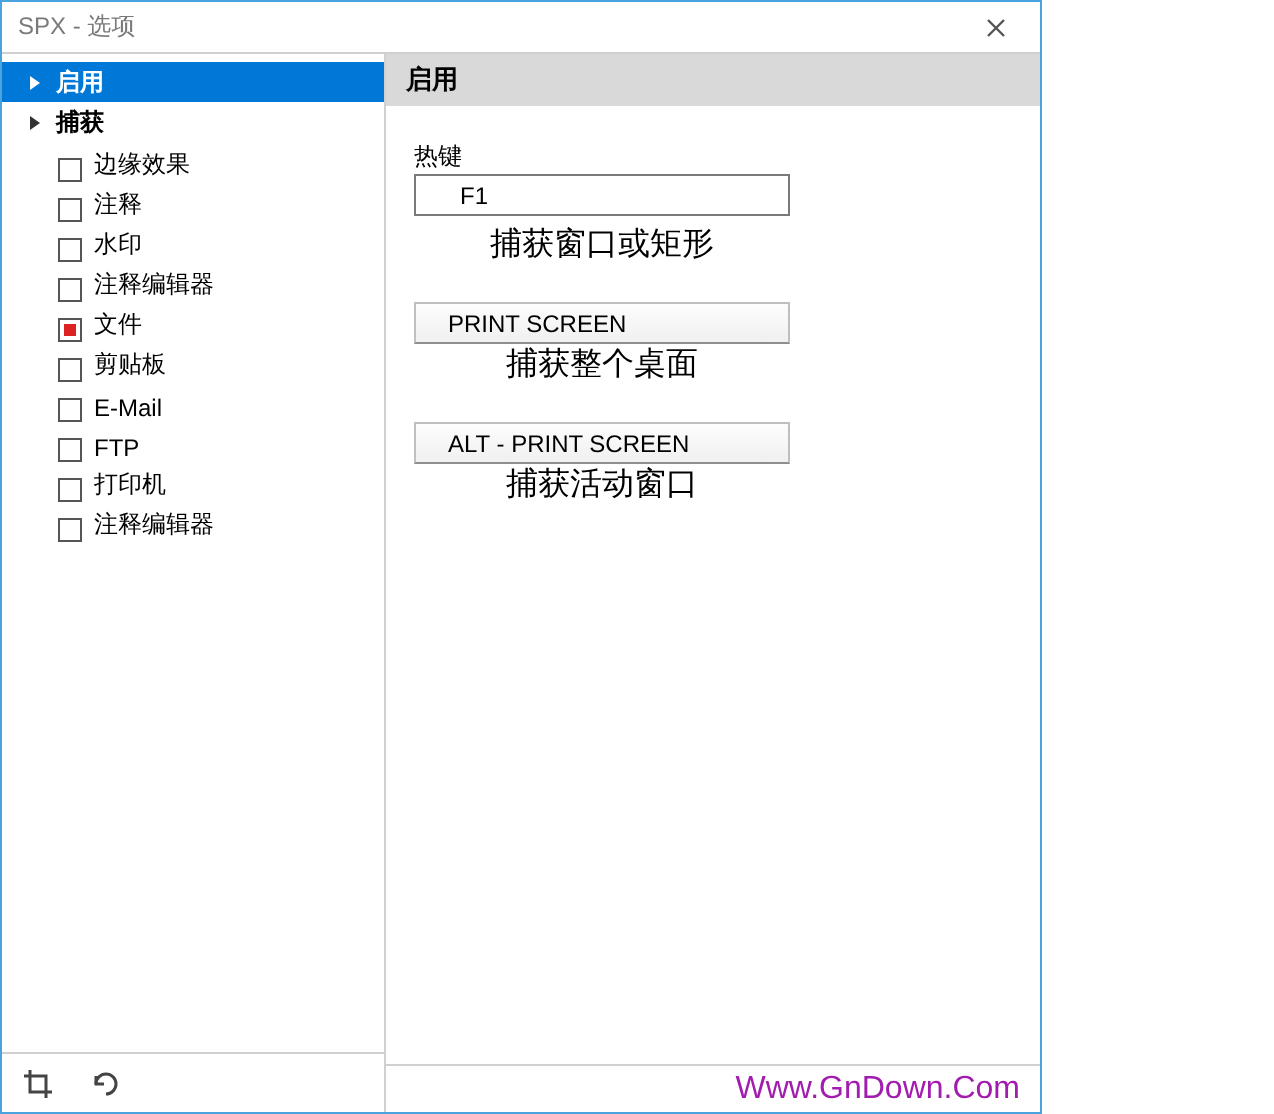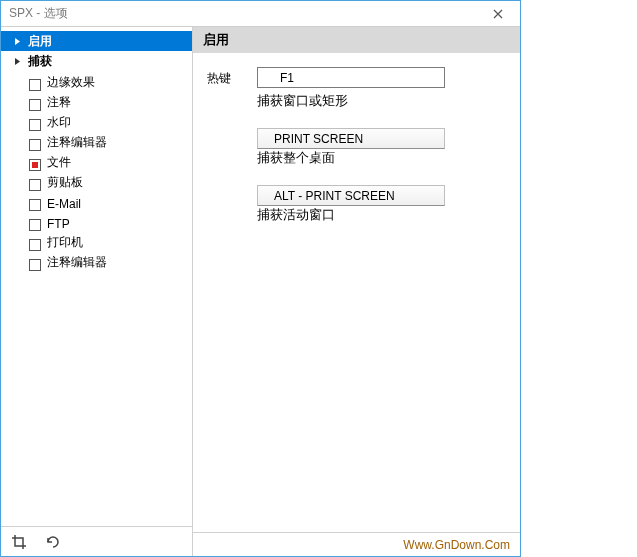--- a/index.html
+++ b/index.html
@@ -19,27 +19,27 @@
   .child { display: flex; align-items: flex-end; height: 20px; padding-left: 28px; cursor: pointer; }
   .child .check { width: 12px; height: 12px; border: 1px solid #555; margin-right: 6px; display: inline-flex; align-items: center; justify-content: center; background: #fff; }
   .child .check .dot { width: 6px; height: 6px; background: #d22; display: none; }
   .child.checked .check .dot { display: block; }
   .child .clabel { font-size: 12px; }
   .sidebar-footer { height: 30px; border-top: 1px solid #d0d0d0; display: flex; align-items: center; padding: 0 6px; gap: 10px; }
   .icon-btn { width: 24px; height: 24px; display: flex; align-items: center; justify-content: center; cursor: pointer; color: #444; }
   .content { flex: 1; display: flex; flex-direction: column; }
   .content-header { background: #d9d9d9; padding: 4px 10px; font-weight: bold; font-size: 13px; }
   .content-body { flex: 1; padding: 14px 14px; }
-  .row { display: flex; align-items: flex-start; }
+  .row { display: flex; align-items: flex-start; flex-direction: column; }
   .row-label { width: 50px; padding-top: 3px; font-size: 12px; }
   .row-fields { flex: 1; }
   .hk-input { width: 188px; height: 21px; border: 1px solid #7a7a7a; padding: 2px 22px; font-size: 12px; font-family: inherit; margin-bottom: 4px; }
-  .hk-desc { font-size: 13px; margin-bottom: 18px; }
+  .hk-desc { font-size: 16px; margin-bottom: 18px; text-align: center; }
   .hk-box { width: 188px; height: 21px; border: 1px solid #bfbfbf; border-bottom-color: #8f8f8f; padding: 2px 16px; font-size: 12px; background: linear-gradient(#fdfdfd,#f0f0f0); margin-bottom: 0; display: flex; align-items: center; }
-  .footer { height: 24px; border-top: 1px solid #d0d0d0; display: flex; align-items: center; justify-content: flex-end; padding: 0 10px; font-size: 12px; color: #a16207; }
+  .footer { height: 24px; border-top: 1px solid #d0d0d0; display: flex; align-items: center; justify-content: flex-end; padding: 0 10px; font-size: 16px; color: #a21caf; }
 </style>
 </head>
 <body>
 
 <div class="window">
 
   <div class="titlebar">
     <div class="title">SPX - 选项</div>
     <div class="close">
       <svg width="10" height="10" viewBox="0 0 10 10">

